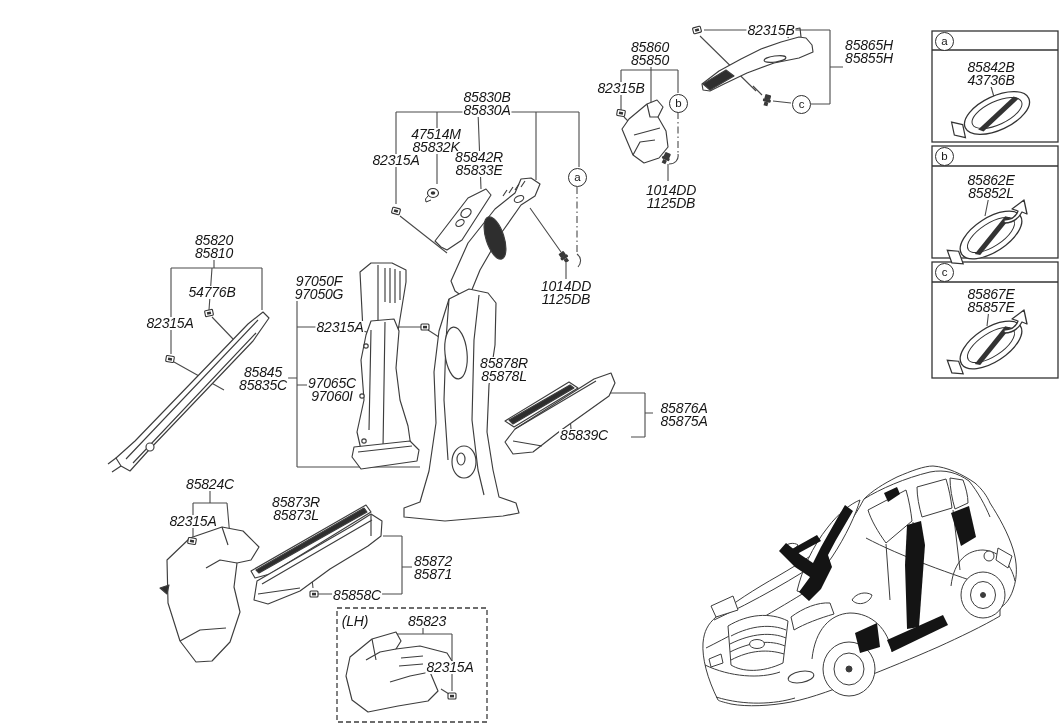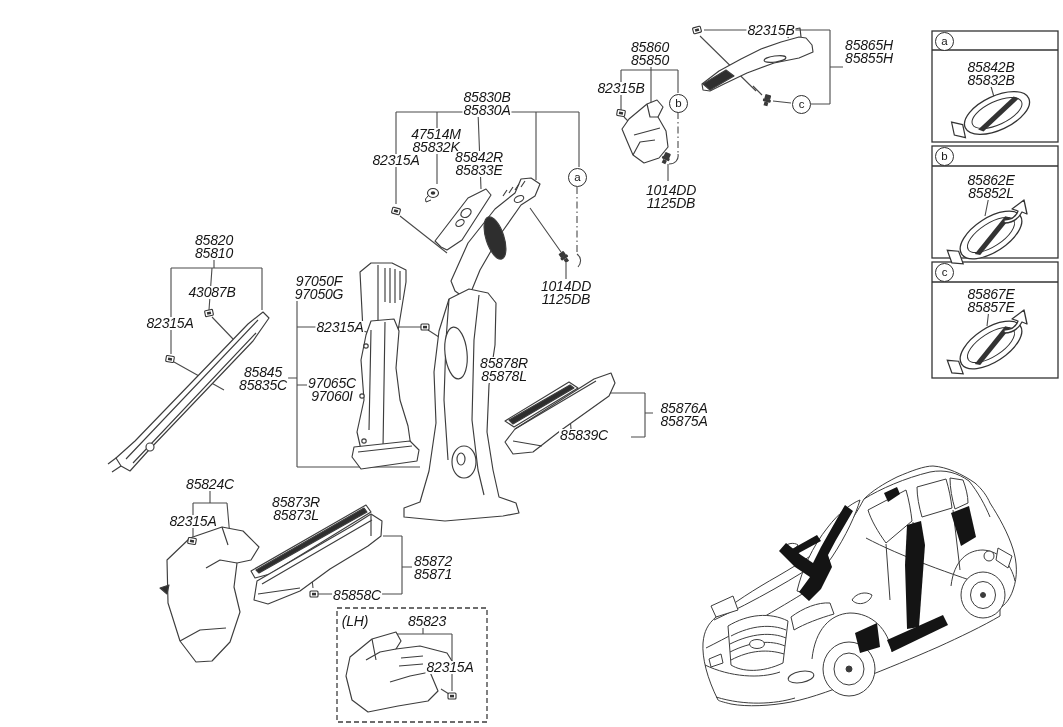--- a/index.html
+++ b/index.html
@@ -221,21 +221,21 @@
 85850</div>
 <div class="lbl" style="left:869px;top:39px">85865H
 85855H</div>
 <div class="lbl" style="left:621px;top:82px">82315B</div>
 <div class="lbl" style="left:671px;top:184px">1014DD
 1125DB</div>
 <div class="lbl" style="left:566px;top:280px">1014DD
 1125DB</div>
 <div class="lbl" style="left:214px;top:234px">85820
 85810</div>
-<div class="lbl" style="left:212px;top:286px">43087B</div>
+<div class="lbl" style="left:212px;top:286px">54776B</div>
 <div class="lbl" style="left:170px;top:317px">82315A</div>
 <div class="lbl" style="left:319px;top:275px">97050F
 97050G</div>
 <div class="lbl" style="left:340px;top:321px">82315A</div>
 <div class="lbl" style="left:263px;top:366px">85845
 85835C</div>
 <div class="lbl" style="left:332px;top:377px">97065C
 97060I</div>
 <div class="lbl" style="left:504px;top:357px">85878R
 85878L</div>
@@ -255,19 +255,19 @@
 <div class="lbl" style="left:450px;top:661px">82315A</div>
 
 <div class="co" style="left:568px;top:168px">a</div>
 <div class="co" style="left:669px;top:94px">b</div>
 <div class="co" style="left:792px;top:95px">c</div>
 
 <div class="co" style="left:935px;top:32px">a</div>
 <div class="co" style="left:935px;top:147px">b</div>
 <div class="co" style="left:935px;top:263px">c</div>
 <div class="lbl" style="left:991px;top:61px">85842B
-85832B</div>
+43736B</div>
 <div class="lbl" style="left:991px;top:174px">85862E
 85852L</div>
 <div class="lbl" style="left:991px;top:288px">85867E
 85857E</div>
 
 </div>
 
 </body></html>

